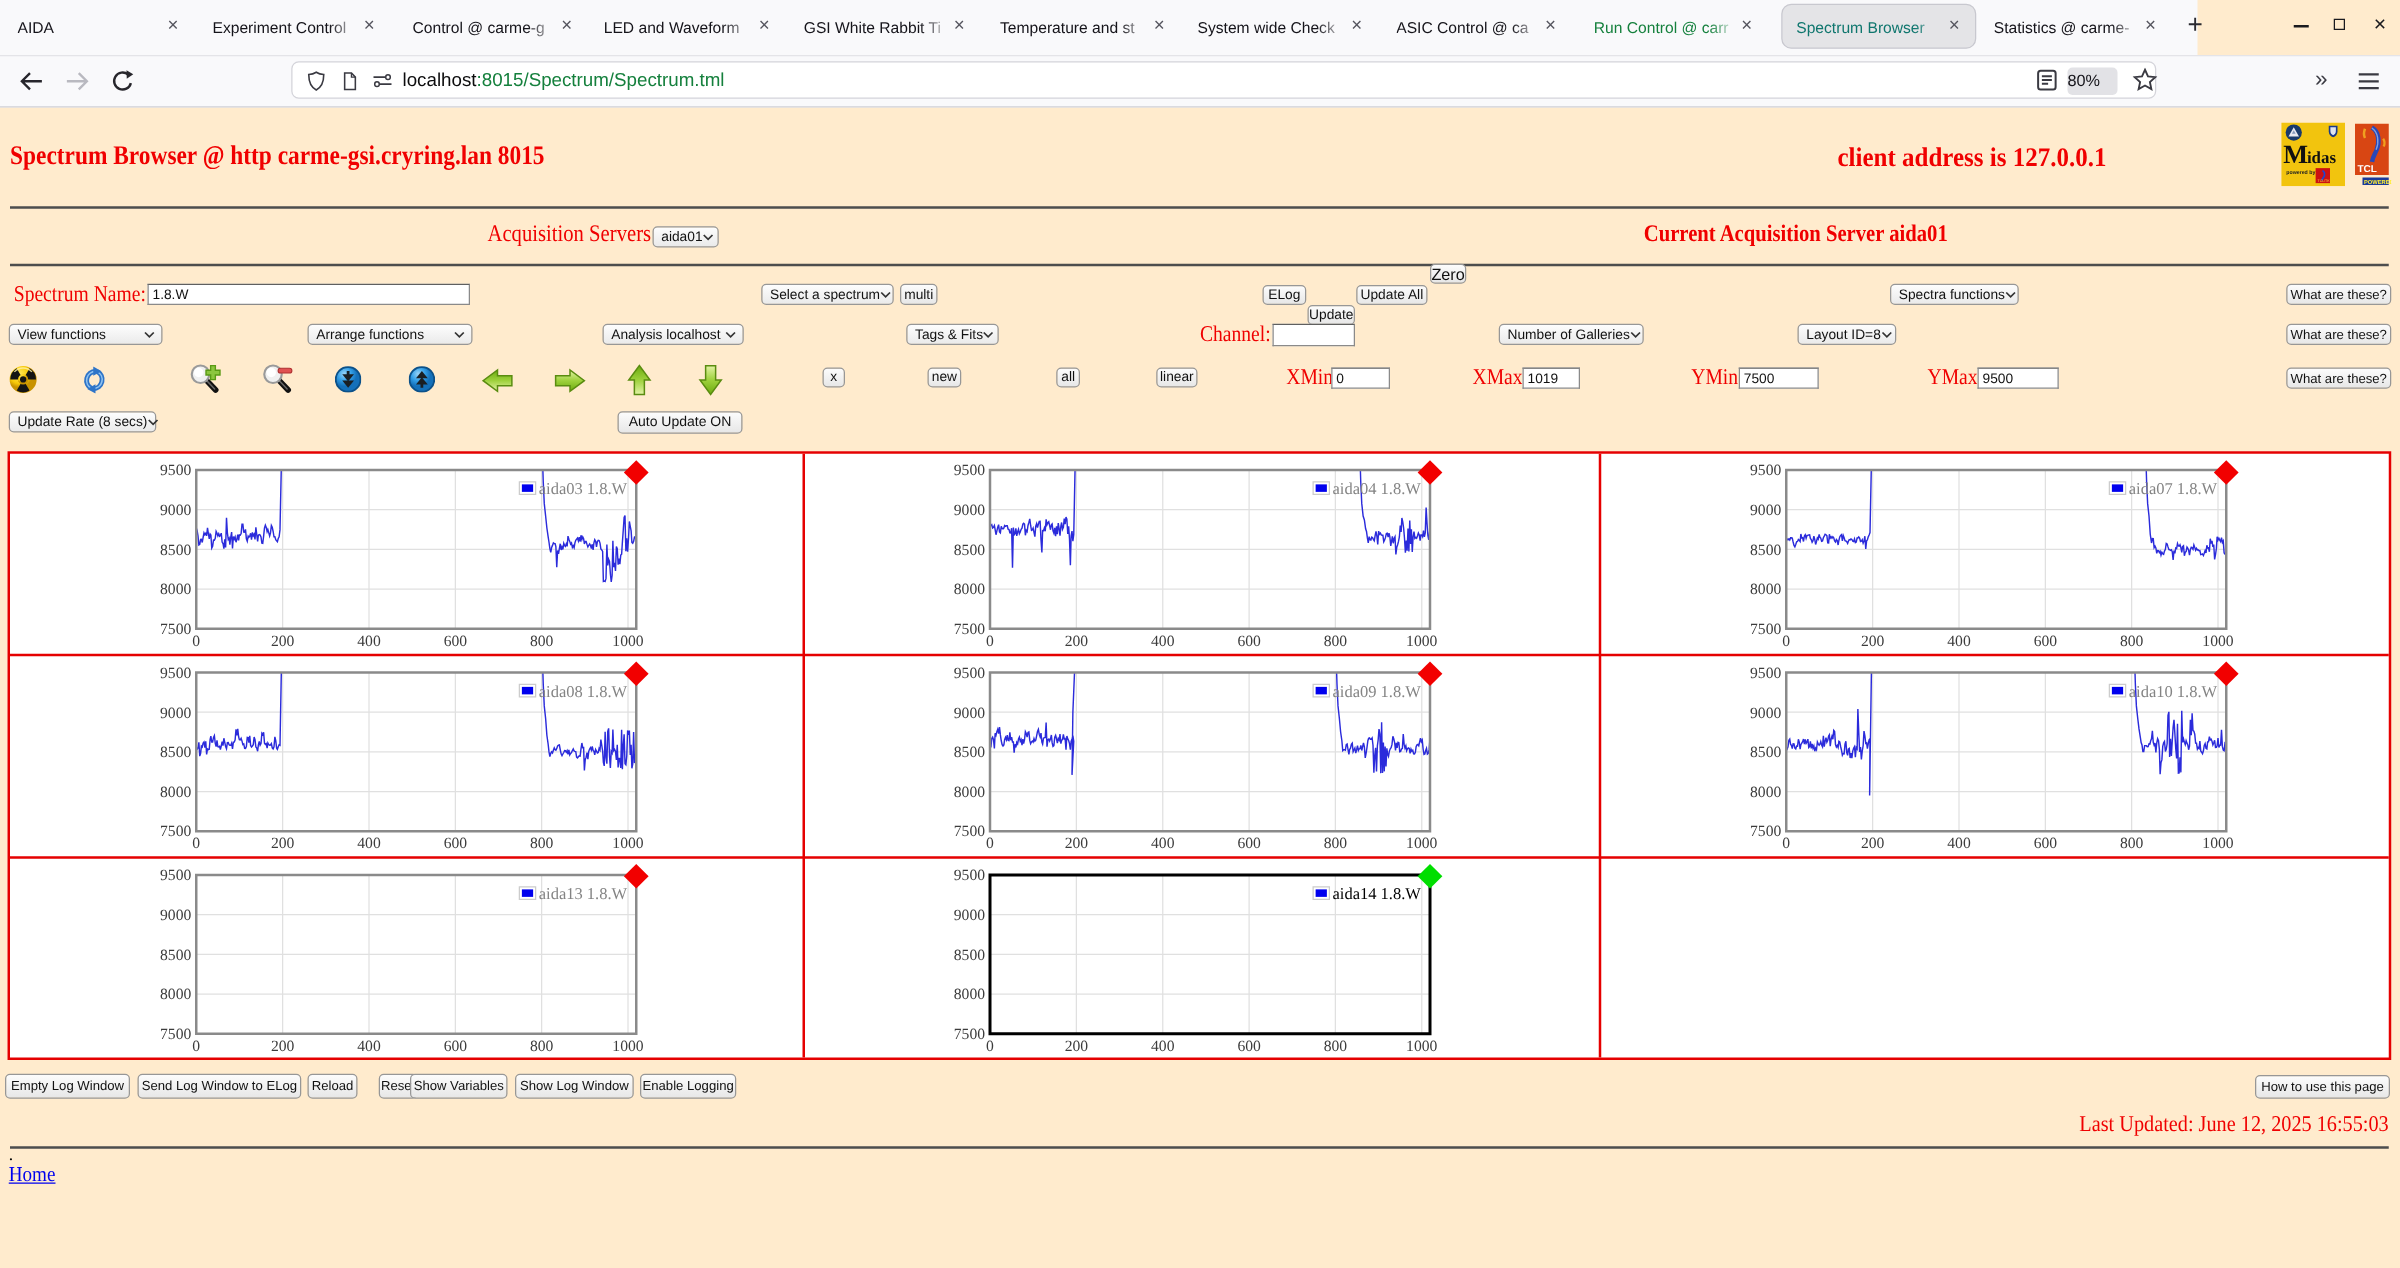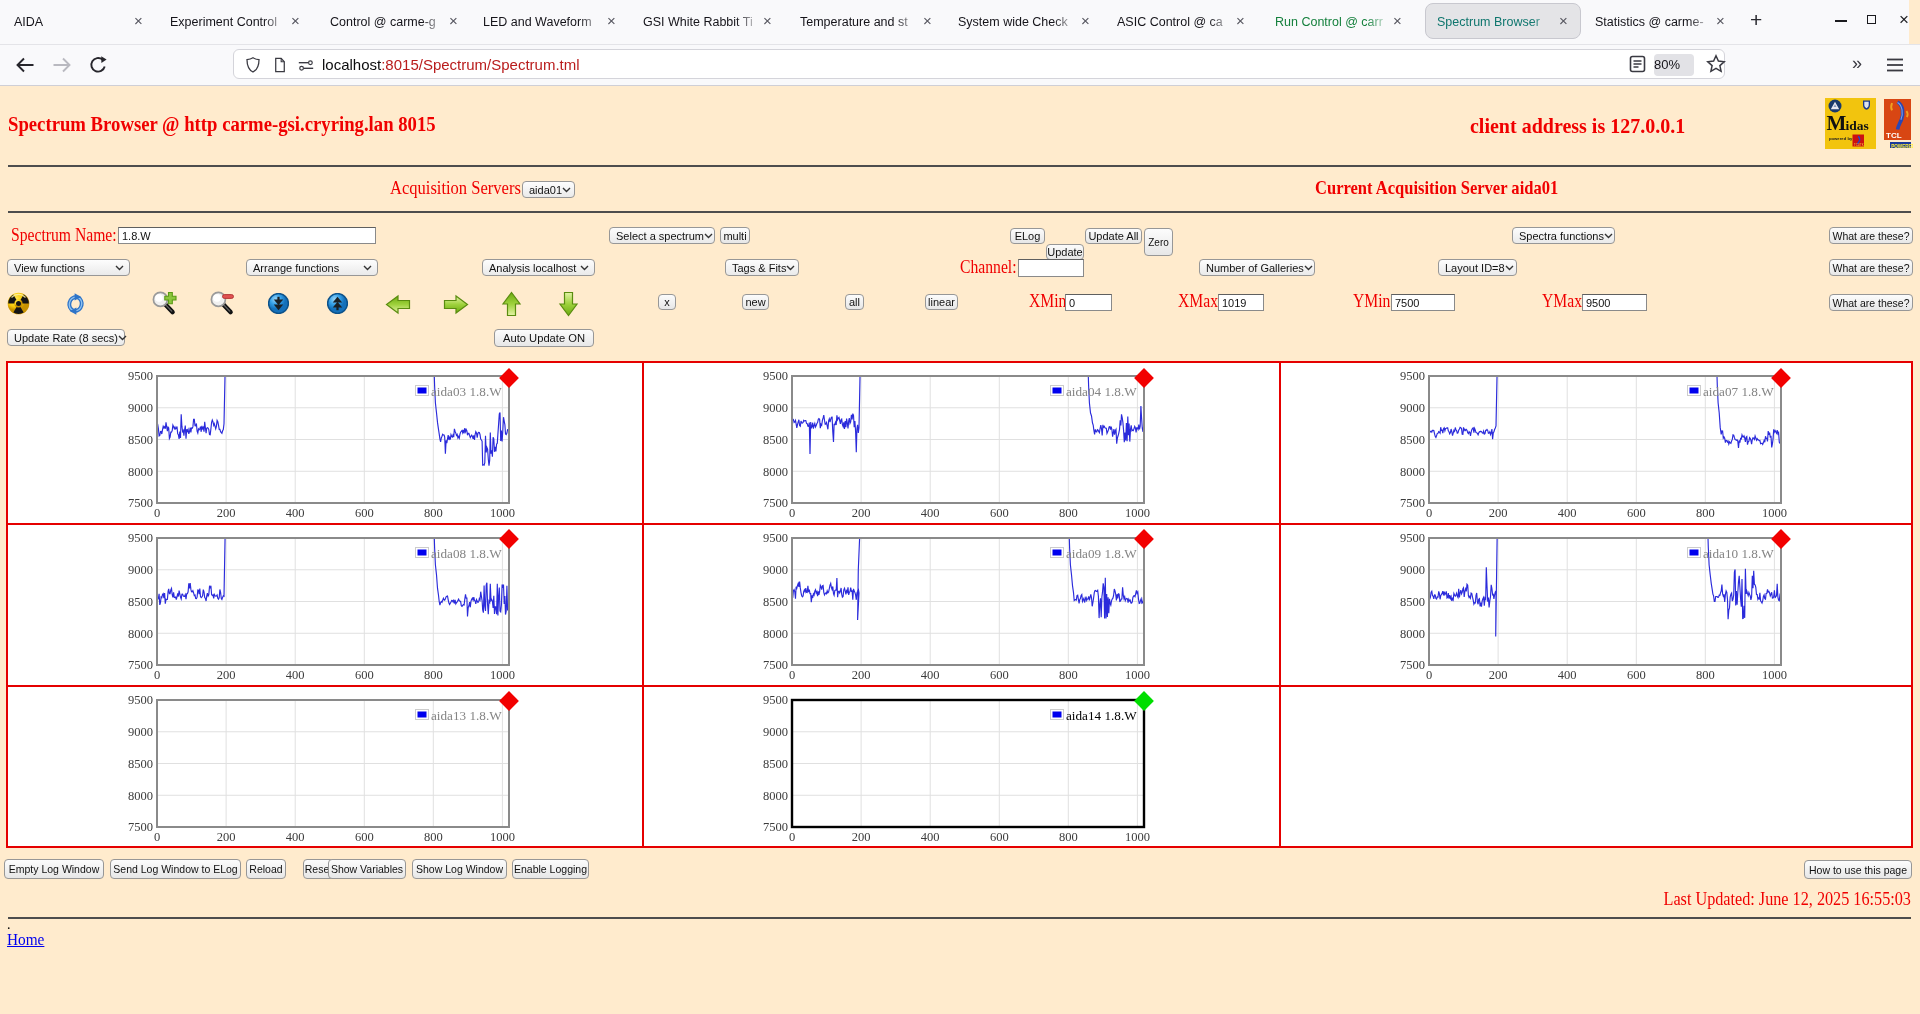--- a/index.html
+++ b/index.html
@@ -2,21 +2,21 @@
 <html><head><meta charset="utf-8"><style>
 * { margin:0; padding:0; box-sizing:border-box; }
 body { width:1920px; height:1014px; position:relative; background:#ffebcd; font-family:"Liberation Sans",sans-serif; overflow:hidden; }
 .sel { position:absolute; display:flex; align-items:center; justify-content:space-between; padding:0 5px 0 6px; background:linear-gradient(#fdfdfd,#eaeaea); border:1px solid #979797; border-radius:4px; color:#111; white-space:nowrap; font-size:11px; }
 .btn { position:absolute; display:flex; align-items:center; justify-content:center; background:linear-gradient(#fcfcfc,#e7e7e7); border:1px solid #979797; border-radius:4px; color:#111; white-space:nowrap; }
 .inp { position:absolute; display:flex; align-items:center; background:#fff; border:1px solid #8a8a8a; border-top-color:#5f5f5f; font-size:11px; padding:0 3px; color:#111; }
 .hr { position:absolute; left:8px; width:1903px; height:0; border-top:2px solid #4d4d4d; }
 </style></head>
 <body>
 
-<div style="position:absolute;left:0;top:0;width:1909px;height:44px;background:#f9f9fb">
+<div style="position:absolute;left:0;top:0;width:1758px;height:44px;background:#f9f9fb">
     <div style="position:absolute;left:1425px;top:3px;width:156px;height:36px;background:#e4e4e7;border:1px solid #c8c8cf;border-radius:8px"></div>
     <div style="position:absolute;left:14px;top:13px;width:119px;height:18px;overflow:hidden;white-space:nowrap;font-size:12.5px;line-height:18px;color:#15141a;">AIDA</div>
     <div style="position:absolute;left:134px;top:12px;font-size:15px;color:#55555e">×</div>
     <div style="position:absolute;left:170px;top:13px;width:120px;height:18px;overflow:hidden;white-space:nowrap;font-size:12.5px;line-height:18px;color:#15141a;-webkit-mask-image:linear-gradient(90deg,#000 78%,transparent 99%);">Experiment Control</div>
     <div style="position:absolute;left:291px;top:12px;font-size:15px;color:#55555e">×</div>
     <div style="position:absolute;left:330px;top:13px;width:118px;height:18px;overflow:hidden;white-space:nowrap;font-size:12.5px;line-height:18px;color:#15141a;-webkit-mask-image:linear-gradient(90deg,#000 78%,transparent 99%);">Control @ carme-g</div>
     <div style="position:absolute;left:449px;top:12px;font-size:15px;color:#55555e">×</div>
     <div style="position:absolute;left:483px;top:13px;width:123px;height:18px;overflow:hidden;white-space:nowrap;font-size:12.5px;line-height:18px;color:#15141a;-webkit-mask-image:linear-gradient(90deg,#000 78%,transparent 99%);">LED and Waveform</div>
     <div style="position:absolute;left:607px;top:12px;font-size:15px;color:#55555e">×</div>
     <div style="position:absolute;left:643px;top:13px;width:119px;height:18px;overflow:hidden;white-space:nowrap;font-size:12.5px;line-height:18px;color:#15141a;-webkit-mask-image:linear-gradient(90deg,#000 78%,transparent 99%);">GSI White Rabbit Ti</div>
@@ -56,21 +56,21 @@
 <div style="position:absolute;left:39px;top:7px"><svg width="14" height="16" viewBox="0 0 18 20">
           <path d="M3.5 1.5 H10.5 L14.5 5.8 V18.5 H3.5 Z" fill="none" stroke="#3a3a42" stroke-width="1.6"></path>
           <path d="M10.5 1.5 V5.8 H14.5" fill="none" stroke="#3a3a42" stroke-width="1.4"></path>
         </svg></div>
 <div style="position:absolute;left:64px;top:8px"><svg width="16" height="13" viewBox="0 0 20 16">
           <line x1="1" y1="4.5" x2="12.5" y2="4.5" stroke="#3a3a42" stroke-width="1.7"></line>
           <circle cx="15.5" cy="4.5" r="2.3" fill="none" stroke="#3a3a42" stroke-width="1.5"></circle>
           <line x1="7.5" y1="11.5" x2="19" y2="11.5" stroke="#3a3a42" stroke-width="1.7"></line>
           <circle cx="4.5" cy="11.5" r="2.3" fill="none" stroke="#3a3a42" stroke-width="1.5"></circle>
         </svg></div>
-<div style="position:absolute;left:88px;top:6px;font-size:15px;color:#0c0c0d">localhost<span style="color:#b91c1c">:8015/Spectrum/Spectrum.tml</span></div>
+<div style="position:absolute;left:88px;top:6px;font-size:15px;color:#0c0c0d">localhost<span style="color:#15803d">:8015/Spectrum/Spectrum.tml</span></div>
 <div style="position:absolute;left:1395px;top:5px"><svg width="17" height="18" viewBox="0 0 17 18">
           <rect x="1.5" y="1.5" width="14" height="15" rx="2" fill="none" stroke="#3a3a42" stroke-width="1.6"></rect>
           <line x1="4.5" y1="6" x2="12.5" y2="6" stroke="#3a3a42" stroke-width="1.5"></line>
           <line x1="4.5" y1="9" x2="12.5" y2="9" stroke="#3a3a42" stroke-width="1.5"></line>
           <line x1="4.5" y1="12" x2="9.5" y2="12" stroke="#3a3a42" stroke-width="1.5"></line>
         </svg></div>
 <div style="position:absolute;left:1420px;top:4px;width:40px;height:22px;background:#e2e2e6;border-radius:4px;text-align:left;font-size:13px;line-height:22px;color:#15141a">80%</div>
 <div style="position:absolute;left:1472px;top:4px"><svg width="20" height="20" viewBox="0 0 20 20">
           <path d="M10 1.8 L12.4 7.1 L18.2 7.7 L13.9 11.6 L15.1 17.3 L10 14.4 L4.9 17.3 L6.1 11.6 L1.8 7.7 L7.6 7.1 Z" fill="none" stroke="#3a3a42" stroke-width="1.5"></path>
         </svg></div>
@@ -125,21 +125,21 @@
 <div class="sel" style="left:609px;top:227px;width:106px;height:17px">
     <span>Select a spectrum</span>
     <svg width="9" height="6" style="flex:none">
       <path d="M1 1 L4.5 4.5 L8 1" stroke="#333" fill="none" stroke-width="1.4"></path>
     </svg>
   </div>
 <div class="btn" style="left:720px;top:227px;width:30px;height:17px;font-size:11px">multi</div>
 <div class="btn" style="left:1010px;top:228px;width:35px;height:16px;font-size:11px">ELog</div>
 <div class="btn" style="left:1046px;top:244px;width:38px;height:16px;font-size:11px">Update</div>
 <div class="btn" style="left:1085px;top:228px;width:57px;height:16px;font-size:11px">Update All</div>
-<div class="btn" style="left:1144px;top:228px;width:29px;height:28px;font-size:10px">Zero</div>
+<div class="btn" style="left:1144px;top:211px;width:29px;height:16px;font-size:13px">Zero</div>
 <div class="sel" style="left:1512px;top:227px;width:103px;height:17px">
     <span>Spectra functions</span>
     <svg width="9" height="6" style="flex:none">
       <path d="M1 1 L4.5 4.5 L8 1" stroke="#333" fill="none" stroke-width="1.4"></path>
     </svg>
   </div>
 <div class="btn" style="left:1829px;top:227px;width:84px;height:17px;font-size:10.5px">What are these?</div>
 <div class="sel" style="left:7px;top:259px;width:123px;height:17px">
     <span>View functions</span>
     <svg width="9" height="6" style="flex:none">

